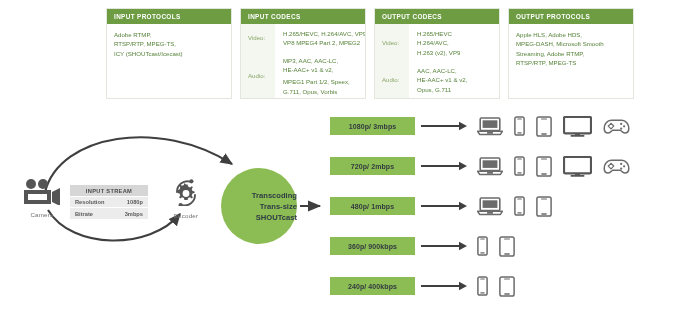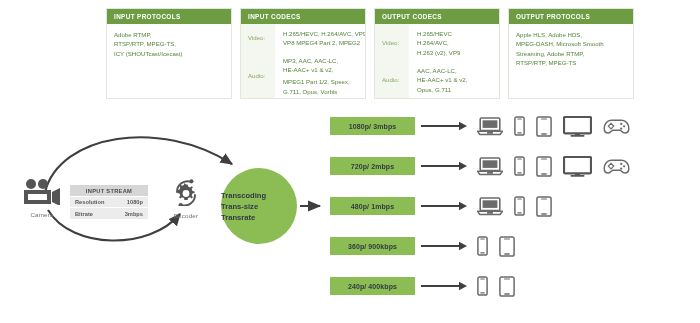--- a/index.html
+++ b/index.html
@@ -115,21 +115,21 @@
     border-top: 1px solid #ffffff;
   }
   #input-stream .is-row .k { flex: 1; font-weight: bold; }
   #input-stream .is-row .v { font-weight: bold; }
 
   #transcode-circle {
     position: absolute; left: 221px; top: 68px;
     width: 76px; height: 76px; border-radius: 50%;
     background: #8cbd54;
     display: flex; flex-direction: column;
-    align-items: flex-start; justify-content: center;
+    align-items: flex-end; justify-content: center;
     color: #2f3b45; font-weight: bold; font-size: 7.6px; line-height: 1.45;
     text-align: center;
   }
 
   .out-row {
     position: absolute; left: 330px; height: 40px; display: flex; align-items: center;
   }
   .bitrate-box {
     width: 85px; height: 18px; background: #8cbd54;
     display: flex; align-items: center; justify-content: center;
@@ -272,21 +272,21 @@
       <path d="M29,19 A10.5,10.5 0 0 1 16,29.2" fill="none" stroke="#555" stroke-width="1.9" stroke-linecap="round"></path>
       <circle cx="25.4" cy="5.3" r="2.1" fill="#555"></circle>
       <circle cx="14.6" cy="29.2" r="2.1" fill="#555"></circle>
     </svg>
     <div id="encoder-label">Encoder</div>
   </div>
 
   <div id="transcode-circle">
     <span>Transcoding</span>
     <span>Trans-size</span>
-    <span>Transrate</span>
+    <span>SHOUTcast</span>
   </div>
 
   <div id="output-rows">
       <div class="out-row" style="top: 6px;">
         <div class="bitrate-box">1080p/ 3mbps</div>
         <svg class="row-arrow" viewBox="0 0 48 12">
           <line x1="0" y1="6" x2="38" y2="6" stroke="#3f3f3f" stroke-width="2"></line>
           <path d="M38,1.8 L46,6 L38,10.2 z" fill="#3f3f3f"></path>
         </svg>
         <div class="dev-list">

